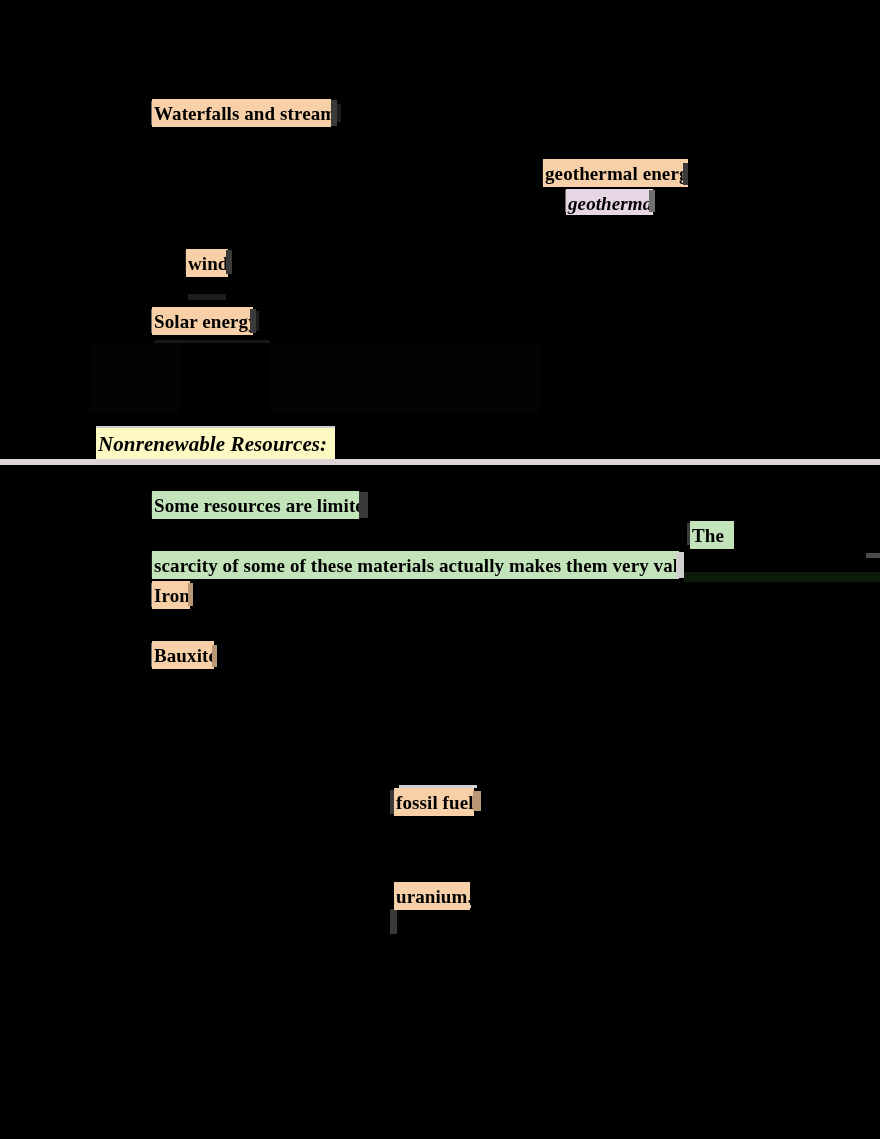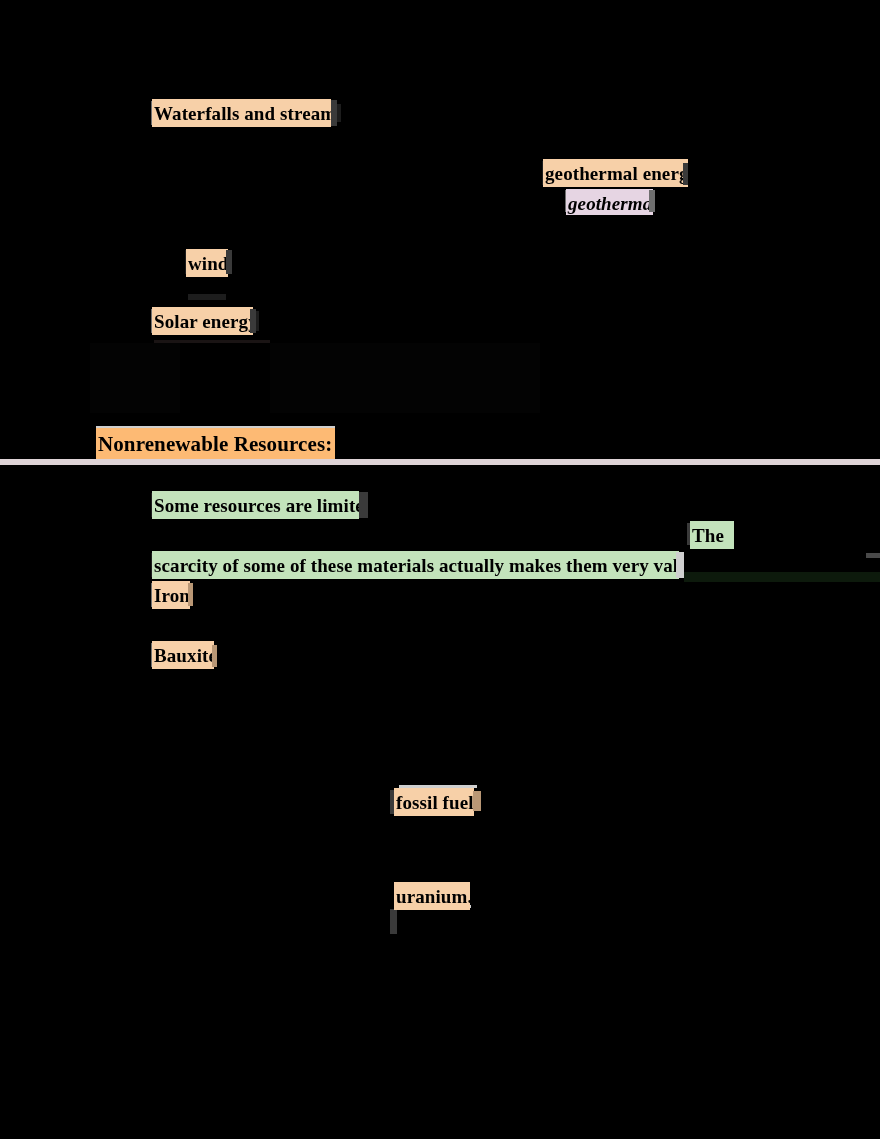--- a/index.html
+++ b/index.html
@@ -28,21 +28,21 @@
     padding: 2px 2px 3px 2px;
     box-sizing: border-box;
   }
   .run.italic {
     font-style: italic;
   }
 
   
   .hl-orange   { background: #f7d0a8; }
   .hl-green    { background: #c3e3bb; }
-  .hl-pink     { background: #fdba74; }
+  .hl-pink     { background: #fef9c3; font-style: italic; }
   .hl-lavender { background: #e6d5e3; }
 
   
   .sliver {
     position: absolute;
     box-sizing: border-box;
   }
   .sliver.gray        { background: #6f6f6f; }
   .sliver.gray-dim    { background: #3a3a3a; }
   .sliver.gray-faint  { background: #1d1d1d; }

